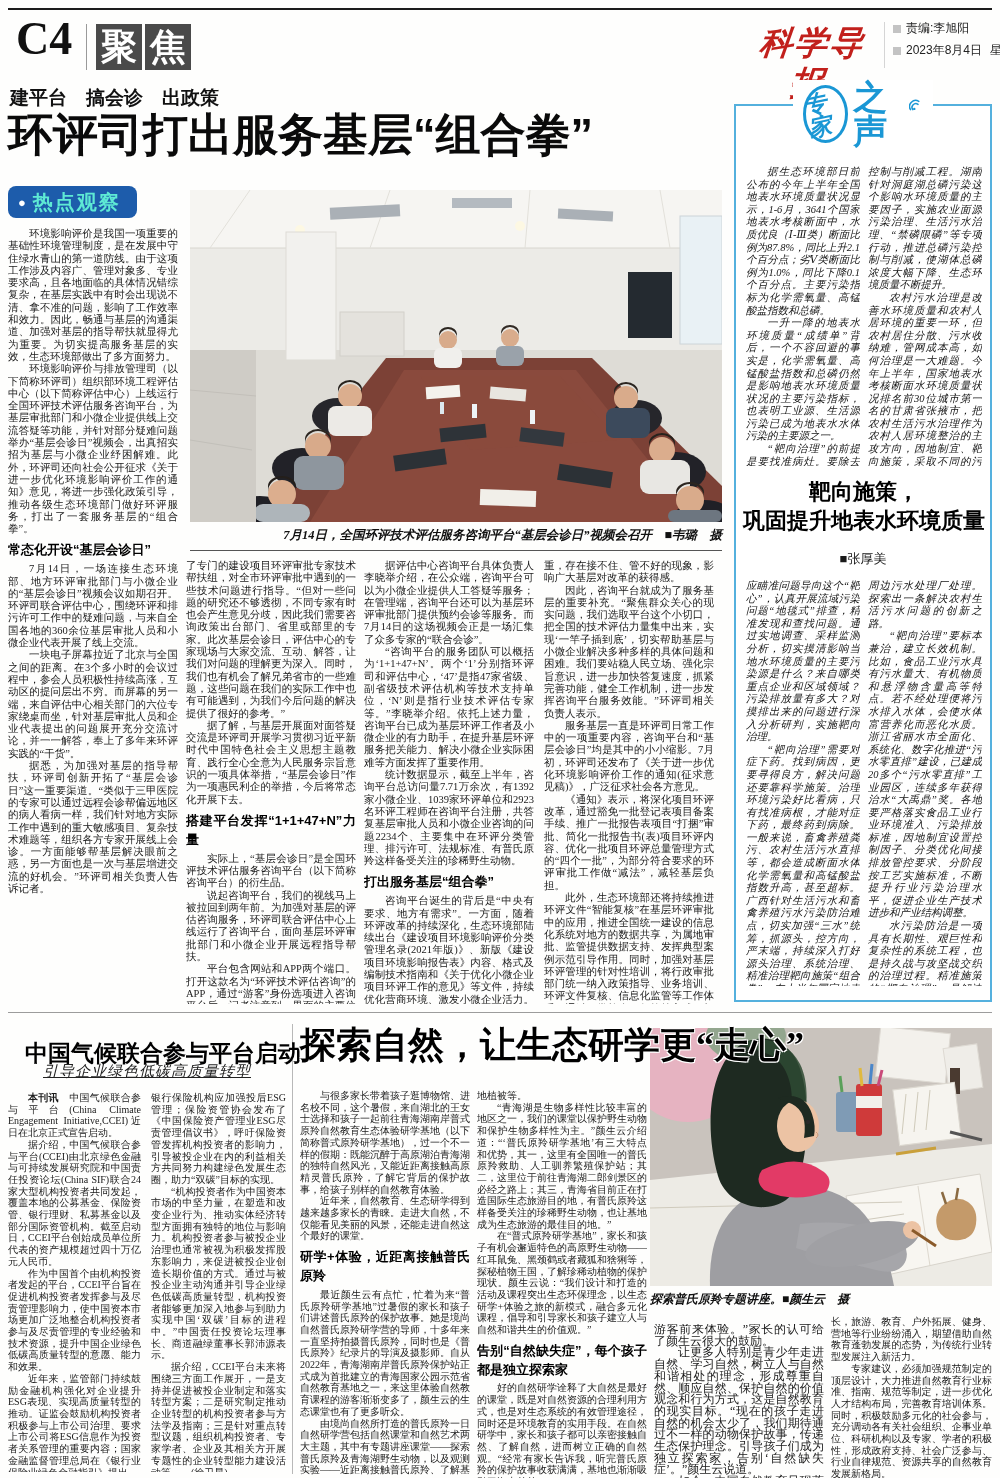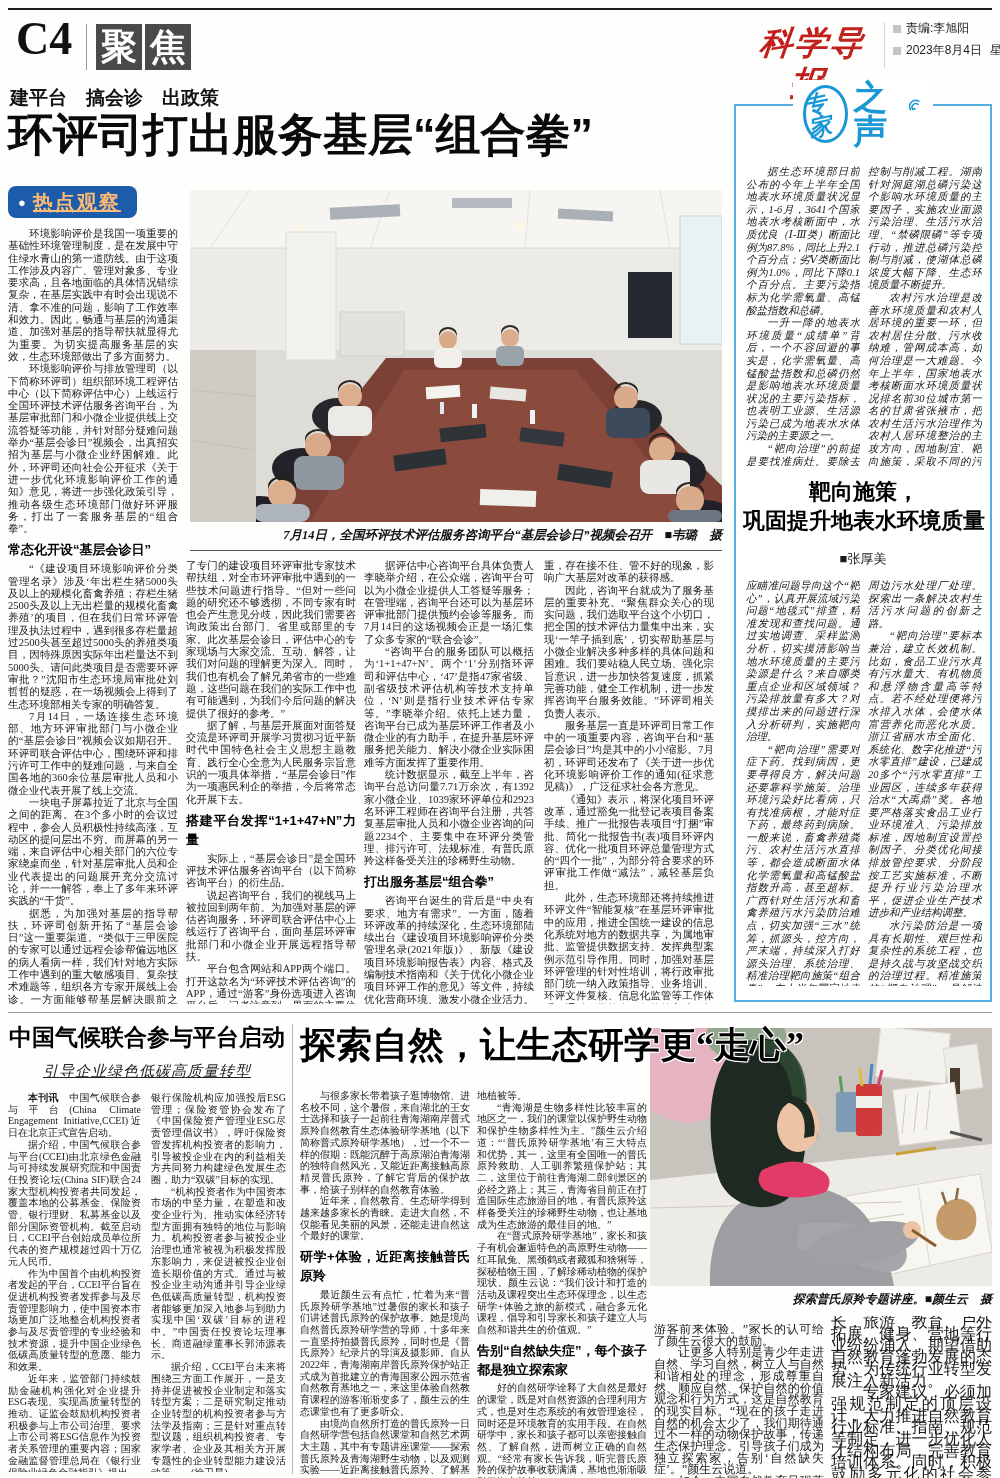--- a/index.html
+++ b/index.html
@@ -29,21 +29,21 @@
   .sq { display:inline-block; width:8px; height:8px; background:#c3c3c3; margin-right:5px; flex:0 0 auto; }
   .weekday { margin-left:8px; }
   
   .kicker { position:absolute; left:10px; top:88px; font:700 19px/1 "Liberation Sans",sans-serif; color:#111; }
   .headline-main { position:absolute; left:8px; top:108px; width:716px; font:900 45px/1.2 "Liberation Sans",sans-serif; color:#0a0a0a; letter-spacing:0px; white-space:nowrap; }
   .badge {
     position:absolute; left:8px; top:186px; height:32px; padding:0 16px 0 10px;
     background:#1d5cab; border-radius:8px; display:flex; align-items:center; gap:7px;
   }
   .badge .dot { color:#fff; font-size:13px; line-height:1; }
-  .badge .lbl { color:#fdba74; font:700 20px/1 "Liberation Sans",sans-serif; letter-spacing:2px;text-decoration:underline; }
+  .badge .lbl { color:#5eead4; font:700 20px/1 "Liberation Sans",sans-serif; letter-spacing:2px; }
   .photo-main { position:absolute; left:190px; top:190px; width:532px; height:332px; background:#e7e5e1; overflow:hidden; }
   .caption-main {
     position:absolute; left:190px; top:527px; width:532px; text-align:right;
     font:700 italic 12.5px/1.4 "Liberation Serif",serif; color:#111;
     border-bottom:1px solid #555; padding-bottom:5px;
   }
   .col { position:absolute; text-align:justify; overflow:hidden; font-size:10.5px; line-height:12.3px; color:#191919; }
   .m-col1 { left:8px;   top:228px; width:170px; height:776px; }
   .m-col2 { left:186px; top:560px; width:170px; height:444px; }
   .m-col3 { left:364px; top:560px; width:170px; height:444px; }
@@ -75,25 +75,25 @@
   .bl-subhead  { position:absolute; left:8px; top:1062px; width:278px; text-align:center; font:15px/1.3 "Liberation Serif",serif; font-style:italic; letter-spacing:1px; color:#222;text-decoration:underline; }
   .bl-col-a { left:8px;   top:1092px; width:133px; height:380px; font-size:10px; line-height:11.7px; }
   .bl-col-b { left:151px; top:1092px; width:135px; height:380px; font-size:10px; line-height:11.7px; }
   
   .br-headline {
     position:absolute; left:300px; top:1024px; font:900 36px/1.2 "Liberation Serif",serif; color:#000;
     white-space:nowrap; z-index:3;
     text-shadow:1px 1px 0 #fff,-1px -1px 0 #fff,1px -1px 0 #fff,-1px 1px 0 #fff;
   }
   .photo-bottom { position:absolute; left:650px; top:1028px; width:342px; height:258px; background:#d8d3cd; overflow:hidden; }
-  .br-caption { position:absolute; left:650px; top:1292px; width:342px; text-align:right; font:700 italic 12px/1.3 "Liberation Serif",serif; color:#111; }
+  .br-caption { position:absolute; left:650px; top:1292px; width:342px; text-align:left; font:700 italic 12px/1.3 "Liberation Serif",serif; color:#111; }
   .br-col1 { left:300px; top:1090px; width:170px; height:388px; font-size:10px; line-height:11.7px; }
   .br-col2 { left:477px; top:1090px; width:170px; height:388px; font-size:10px; line-height:11.7px; }
   .br-col3 { left:654px; top:1324px; width:170px; height:154px; font-size:12px; line-height:11.7px; }
-  .br-col4 { left:831px; top:1316px; width:161px; height:162px; font-size:16px; line-height:11.7px; }
+  .br-col4 { left:831px; top:1316px; width:161px; height:162px; font-size:10px; line-height:11.7px; }
 </style>
 </head>
 <body>
 
 <div class="page">
 
   <div class="top-rule"></div>
   <div class="page-no">C4</div>
   <div class="hdr-vline"></div>
   <div class="section-blocks">
@@ -193,21 +193,20 @@
       <line x1="0" y1="200" x2="66" y2="206" stroke="#c2bfb9"></line>
       <line x1="0" y1="250" x2="62" y2="260" stroke="#c2bfb9"></line>
     </svg>
   </div>
   <div class="caption-main">7月14日，全国环评技术评估服务咨询平台“基层会诊日”视频会召开　■韦璐　摄</div>
 
   <div class="col m-col1">
       <p class="it-p">环境影响评价是我国一项重要的基础性环境管理制度，是在发展中守住绿水青山的第一道防线。由于这项工作涉及内容广、管理对象多、专业要求高，且各地面临的具体情况错综复杂，在基层实践中有时会出现说不清、拿不准的问题，影响了工作效率和效力。因此，畅通与基层的沟通渠道、加强对基层的指导帮扶就显得尤为重要。为切实提高服务基层的实效，生态环境部做出了多方面努力。</p>
       <p class="it-p">环境影响评价与排放管理司（以下简称环评司）组织部环境工程评估中心（以下简称评估中心）上线运行全国环评技术评估服务咨询平台，为基层审批部门和小微企业提供线上交流答疑等功能，并针对部分疑难问题举办“基层会诊日”视频会，出真招实招为基层与小微企业纾困解难。此外，环评司还向社会公开征求《关于进一步优化环境影响评价工作的通知》意见，将进一步强化政策引导，推动各级生态环境部门做好环评服务，打出了一套服务基层的“组合拳”。</p>
       <h4 class="it-h">常态化开设“基层会诊日”</h4>
-      <p class="it-p">“《建设项目环境影响评价分类管理名录》涉及‘年出栏生猪5000头及以上的规模化畜禽养殖；存栏生猪2500头及以上无出栏量的规模化畜禽养殖’的项目，但在我们日常环评管理及执法过程中，遇到很多存栏量超过2500头甚至超过5000头的养殖类项目，因特殊原因实际年出栏量达不到5000头、请问此类项目是否需要环评审批？”沈阳市生态环境局审批处刘哲哲的疑惑，在一场视频会上得到了生态环境部相关专家的明确答复。</p>
       <p class="it-p">7月14日，一场连接生态环境部、地方环评审批部门与小微企业的“基层会诊日”视频会议如期召开。环评司联合评估中心，围绕环评和排污许可工作中的疑难问题，与来自全国各地的360余位基层审批人员和小微企业代表开展了线上交流。</p>
       <p class="it-p">一块电子屏幕拉近了北京与全国之间的距离。在3个多小时的会议过程中，参会人员积极性持续高涨，互动区的提问层出不穷。而屏幕的另一端，来自评估中心相关部门的六位专家绕桌而坐，针对基层审批人员和企业代表提出的问题展开充分交流讨论，并一一解答，奉上了多年来环评实践的“干货”。</p>
       <p class="it-p">据悉，为加强对基层的指导帮扶，环评司创新开拓了“基层会诊日”这一重要渠道。“类似于三甲医院的专家可以通过远程会诊帮偏远地区的病人看病一样，我们针对地方实际工作中遇到的重大敏感项目、复杂技术难题等，组织各方专家开展线上会诊。一方面能够帮基层解决眼前之惑，另一方面也是一次与基层增进交流的好机会。”环评司相关负责人告诉记者。</p>
     </div>
   <div class="col m-col2">
       <p class="it-pc">了专门的建设项目环评审批专家技术帮扶组，对全市环评审批中遇到的一些技术问题进行指导。“但对一些问题的研究还不够透彻，不同专家有时也会产生意见分歧，因此我们需要咨询政策出台部门、省里或部里的专家。此次基层会诊日，评估中心的专家现场与大家交流、互动、解答，让我们对问题的理解更为深入。同时，我们也有机会了解兄弟省市的一些难题，这些问题在我们的实际工作中也有可能遇到，为我们今后问题的解决提供了很好的参考。”</p>
       <p class="it-p">据了解，与基层开展面对面答疑交流是环评司开展学习贯彻习近平新时代中国特色社会主义思想主题教育、践行全心全意为人民服务宗旨意识的一项具体举措，“基层会诊日”作为一项惠民利企的举措，今后将常态化开展下去。</p>
       <h4 class="it-h">搭建平台发挥“1+1+47+N”力量</h4>
       <p class="it-p">实际上，“基层会诊日”是全国环评技术评估服务咨询平台（以下简称咨询平台）的衍生品。</p>
       <p class="it-p">说起咨询平台，我们的视线马上被拉回到两年前。为加强对基层的评估咨询服务，环评司联合评估中心上线运行了咨询平台，面向基层环评审批部门和小微企业开展远程指导帮扶。</p>
@@ -261,21 +260,21 @@
     <div class="col kai sb-bcol-b">
         <p class="it-pc">周边污水处理厂处理。探索出一条解决农村生活污水问题的创新之路。</p>
         <p class="it-p">“靶向治理”要标本兼治，建立长效机制。比如，食品工业污水具有污水量大、有机物质和悬浮物含量高等特点。若不经处理便将污水排入水体，会使水体富营养化而恶化水质。浙江省丽水市全面化、系统化、数字化推进“污水零直排”建设，已建成20多个“污水零直排”工业园区，连续多年获得治水“大禹鼎”奖。各地要严格落实食品工业行业环境准入、污染排放标准，因地制宜设置控制因子、分类优化间接排放管控要求、分阶段按工艺实施标准，不断提升行业污染治理水平，促进企业生产技术进步和产业结构调整。</p>
         <p class="it-p">水污染防治是一项具有长期性、艰巨性和复杂性的系统工程，也是持久战与攻坚战交织的治理过程。精准施策的“靶向治理”，是解决水环境保护难题的关键招。季度、半年、年度通报，既是“强心针”也是“清醒剂”。要自觉寻找问题源头，边整改边防范，以“靶向治理”推动水质持续向好。</p>
       </div>
   </div>
 
   <div class="divider-h"></div>
   <div class="divider-v"></div>
 
-  <h2 class="bl-headline" style="margin:0;">中国气候联合参与平台启动</h2>
+  <h2 class="bl-headline" style="margin:16px;">中国气候联合参与平台启动</h2>
   <div class="bl-subhead">引导企业绿色低碳高质量转型</div>
   <div class="col bl-col-a">
       <p class="it-p"><b>本刊讯</b>　中国气候联合参与平台(China Climate Engagement Initiative,CCEI)近日在北京正式宣告启动。</p>
       <p class="it-p">据介绍，中国气候联合参与平台(CCEI)由北京绿色金融与可持续发展研究院和中国责任投资论坛(China SIF)联合24家大型机构投资者共同发起，覆盖本地的公募基金、保险资管、银行理财、私募基金以及部分国际资管机构。截至启动日，CCEI平台创始成员单位所代表的资产规模超过四十万亿元人民币。</p>
       <p class="it-p">作为中国首个由机构投资者发起的平台，CCEI平台旨在促进机构投资者发挥参与及尽责管理影响力，使中国资本市场更加广泛地整合机构投资者参与及尽责管理的专业经验和技术资源，提升中国企业绿色低碳高质量转型的意愿、能力和效果。</p>
       <p class="it-p">近年来，监管部门持续鼓励金融机构强化对企业提升ESG表现、实现高质量转型的推动。证监会鼓励机构投资者积极参与上市公司治理、要求上市公司将ESG信息作为投资者关系管理的重要内容；国家金融监督管理总局在《银行业保险业绿色金融指引》提出，</p>
     </div>
   <div class="col bl-col-b">
       <p class="it-pc">银行保险机构应加强投后ESG管理；保险资管协会发布了《中国保险资产管理业ESG尽责管理倡议书》，呼吁保险资管发挥机构投资者的影响力，引导被投企业在内的利益相关方共同努力构建绿色发展生态圈，助力“双碳”目标的实现。</p>
       <p class="it-p">“机构投资者作为中国资本市场的中坚力量，在塑造和改变企业行为、推动实体经济转型方面拥有独特的地位与影响力。机构投资者参与被投企业治理也通常被视为积极发挥股东影响力，来促进被投企业创造长期价值的方式。通过与被投企业主动沟通并引导企业绿色低碳高质量转型，机构投资者能够更加深入地参与到助力实现中国‘双碳’目标的进程中。”中国责任投资论坛理事长、商道融绿董事长郭沛源表示。</p>

